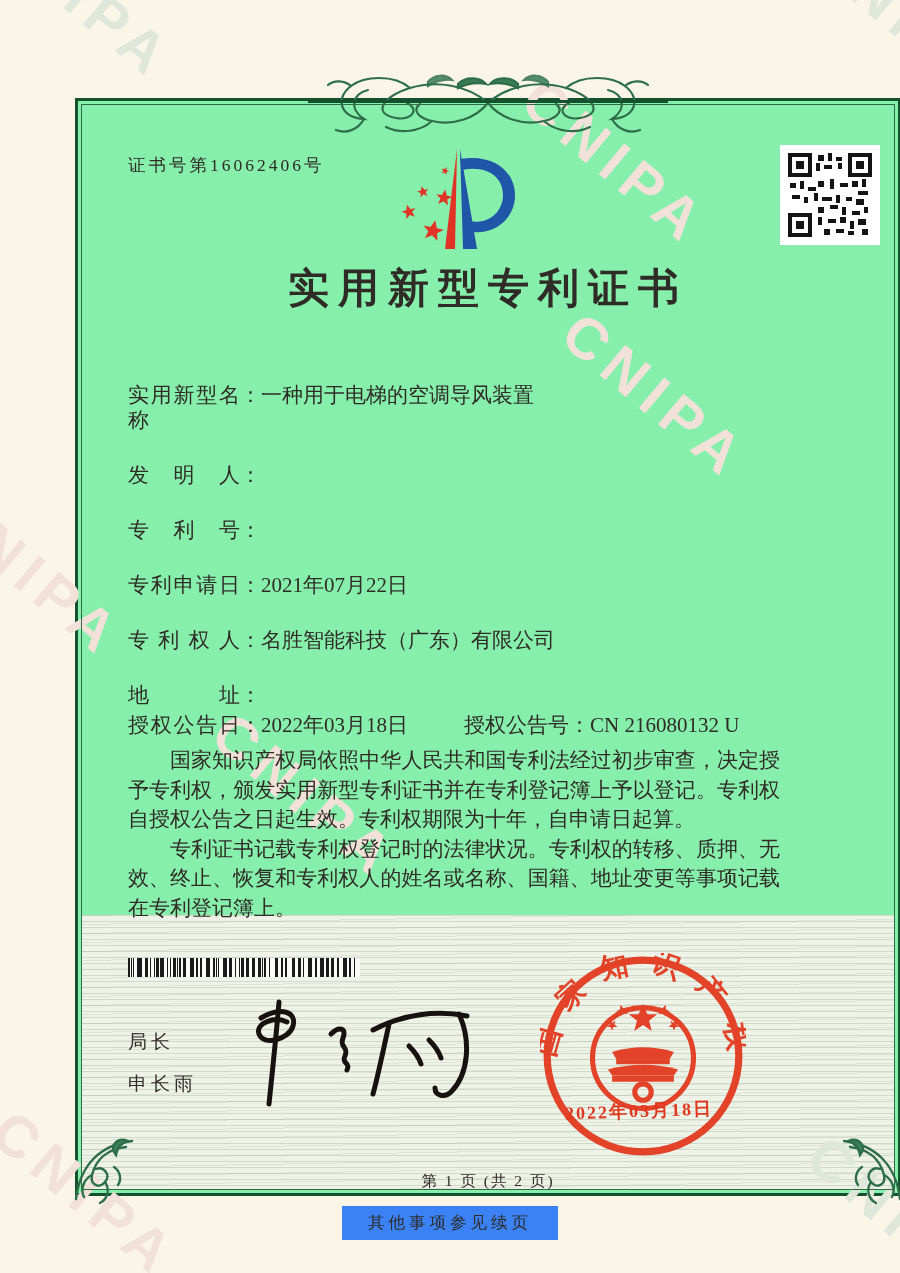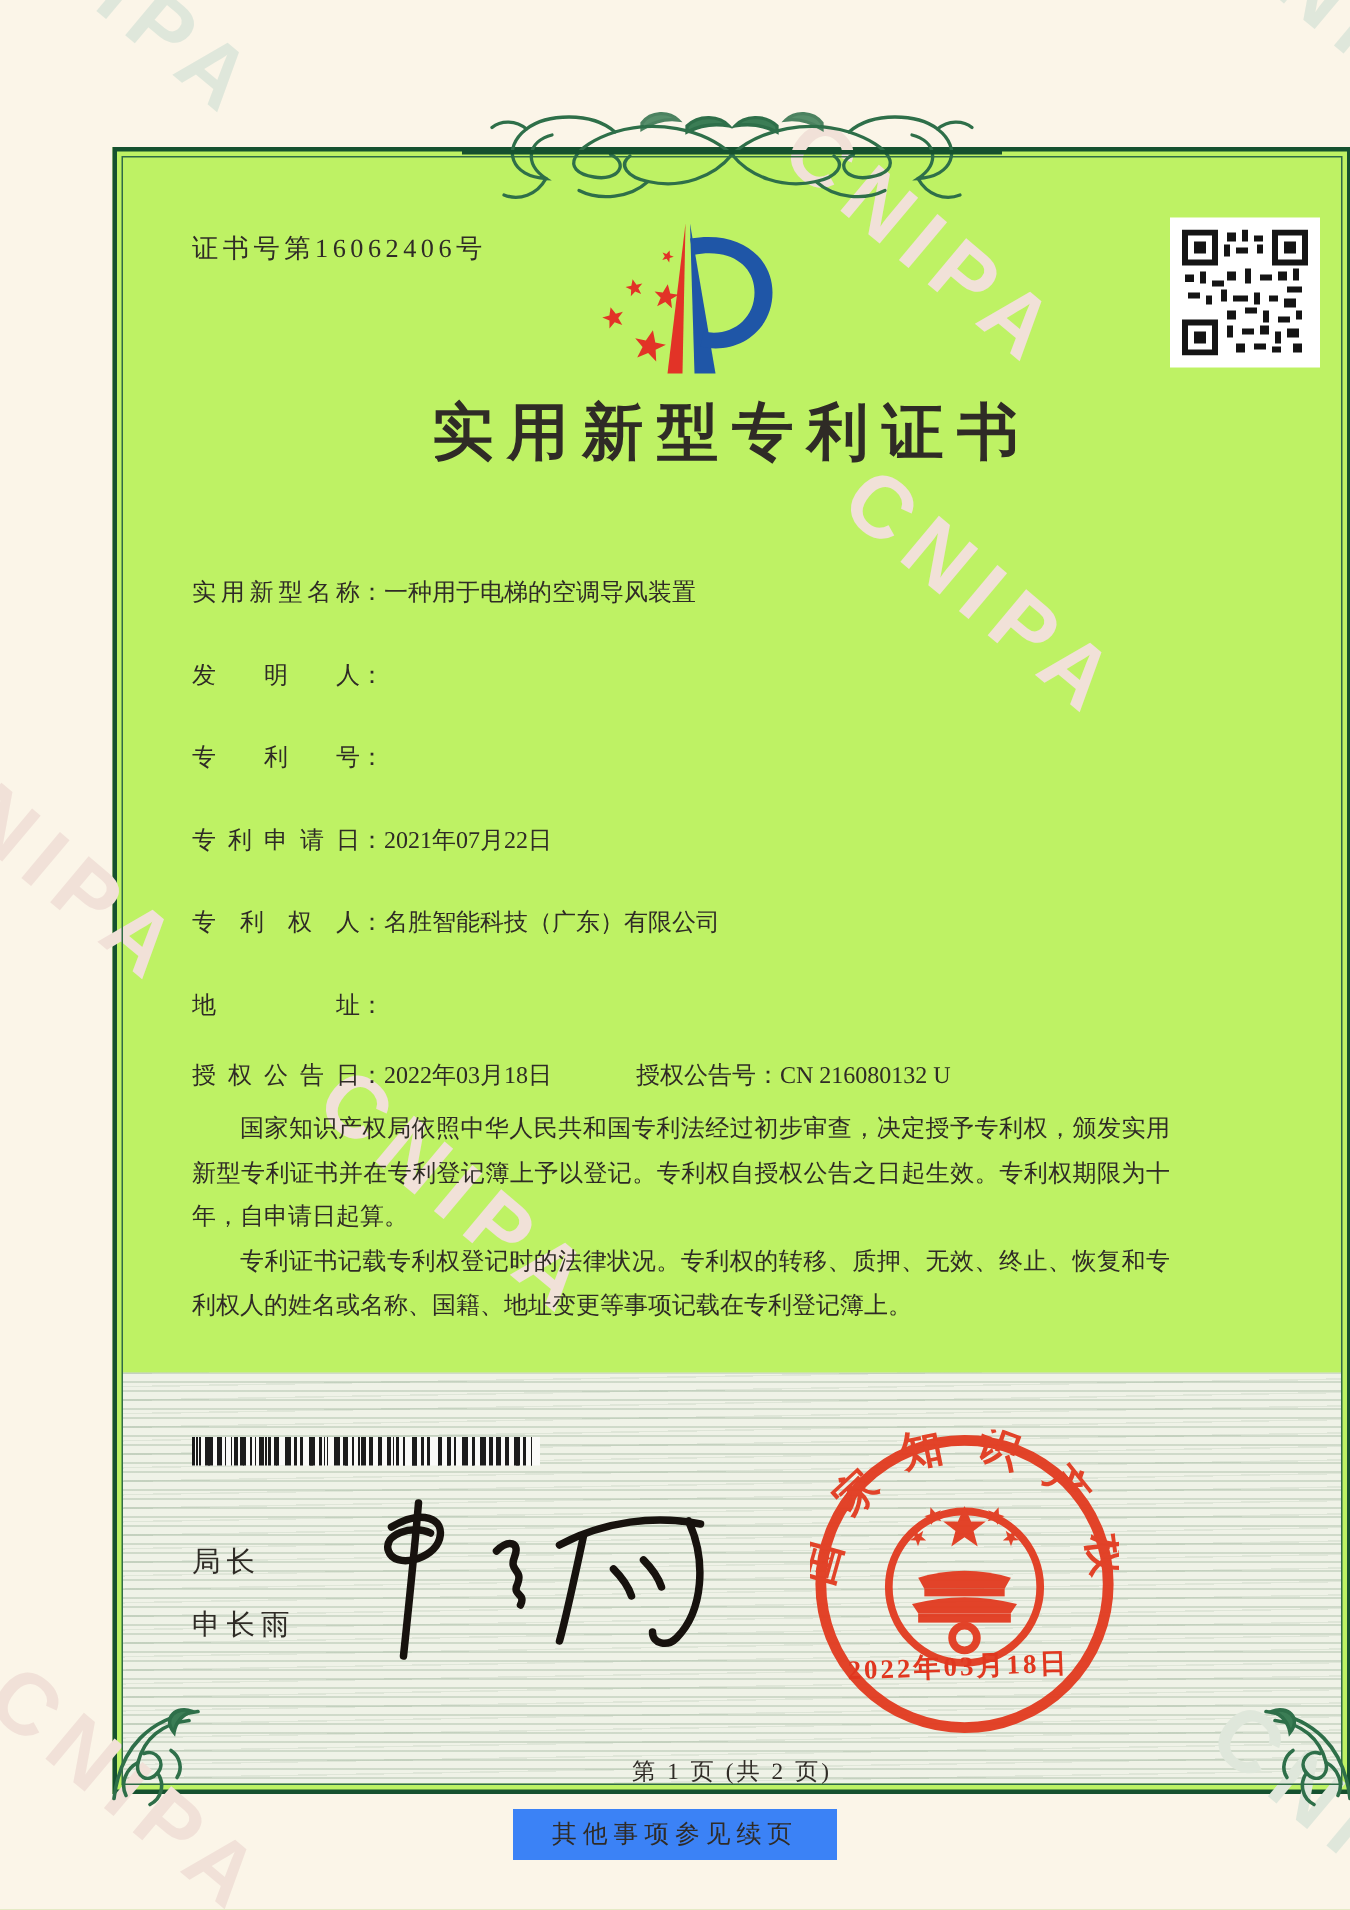--- a/index.html
+++ b/index.html
@@ -12,44 +12,44 @@
   
   .wm {
     position:absolute; z-index:1; font-family:"Liberation Sans","DejaVu Sans",sans-serif;
     font-weight:bold; font-size:58px; letter-spacing:9px;
     transform:rotate(40deg); color:#f1e1d8; white-space:nowrap; user-select:none;
   }
   .wm-green { color:#dfe7db; }
   
   .border-box {
     position:absolute; left:75px; top:98px; width:826px; height:1098px;
-    border:3px solid #15512f; background:#bef264;
+    border:3px solid #15512f; background:#86efac;
   }
   .border-box::before {
     content:""; position:absolute; inset:3px; border:1px solid #2f6b47; pointer-events:none; z-index:2;
   }
   .wave-band {
     position:absolute; left:4px; right:4px; bottom:4px; height:274px;
     background-color:#eff2e7;
     background-image:
       repeating-linear-gradient(180deg, rgba(125,155,125,0.28) 0 1px, rgba(0,0,0,0) 1px 6px),
       repeating-linear-gradient(179deg, rgba(125,155,125,0.14) 0 1px, rgba(0,0,0,0) 1px 9px);
   }
   .z2 { position:absolute; z-index:2; }
   
   .cert-no { left:50px; top:52px; font-size:17.5px; letter-spacing:3px; }
   .logo { left:305px; top:44px; }
   .qr-box { right:18px; top:44px; width:100px; height:100px; background:#ffffff; padding:8px; }
   .title { left:0; width:100%; top:160px; text-align:center; font-size:41px; font-weight:bold; letter-spacing:9px; }
   
-  .content { left:50px; width:652px; top:282px; font-size:16px; }
+  .content { left:50px; width:652px; top:282px; font-size:21px; }
   .frow { display:flex; line-height:25px; margin-bottom:30px; }
   .flabel { flex:none; width:112px; text-align:justify; text-align-last:justify; }
   .fvalue { flex:1; max-width:505px; }
-  .addr-row { margin-bottom:22px; }
+  .addr-row { margin-bottom:5px; }
   .grant-row { display:flex; line-height:25px; margin-bottom:8px; }
   .grant-right { margin-left:56px; display:flex;font-family:Liberation Serif, serif; }
   .paras { margin-top:8px; line-height:29.5px; text-align:justify; }
   .paras p { text-indent:2em; }
   
   .barcode {
     left:50px; top:857px; width:232px; height:19px;
     background-color:#fafaf8;
     background-image:
       repeating-linear-gradient(90deg,#1b1b1b 0 2px,rgba(0,0,0,0) 2px 5px,#1b1b1b 5px 6px,rgba(0,0,0,0) 6px 11px,#1b1b1b 11px 14px,rgba(0,0,0,0) 14px 17px),

